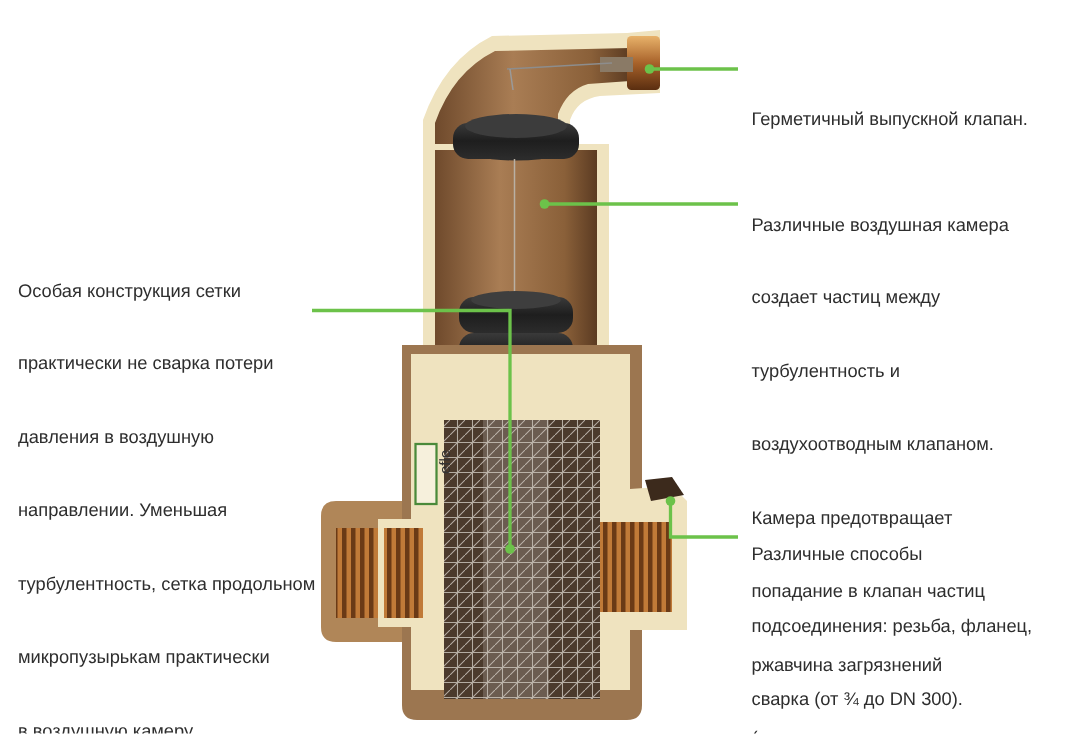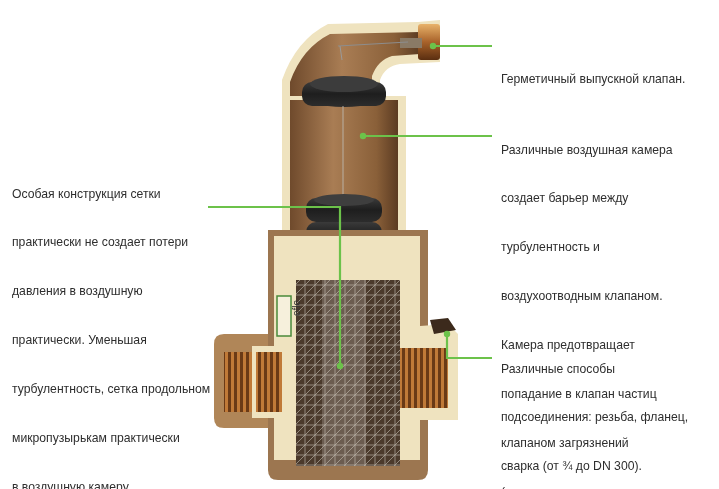--- a/index.html
+++ b/index.html
@@ -117,35 +117,35 @@
       <circle cx="447" cy="334" r="3.2"></circle>
     </g>
   </svg>
 
   <div class="label" style="left:501px; top:38px;">
     <span class="ln">Герметичный выпускной клапан.</span>
   </div>
 
   <div class="label" style="left:501px; top:109px;">
     <span class="ln">Различные воздушная камера</span>
-    <span class="ln">создает барьер между</span>
+    <span class="ln">создает частиц между</span>
     <span class="ln">турбулентность и</span>
     <span class="ln">воздухоотводным клапаном.</span>
     <span class="ln">Камера предотвращает</span>
     <span class="ln">попадание в клапан частиц</span>
-    <span class="ln">клапаном загрязнений</span>
+    <span class="ln">ржавчина загрязнений</span>
     <span class="ln">(ржавчина, накипь, окалина,</span>
     
   </div>
 
   <div class="label" style="left:12px; top:153px;">
     <span class="ln">Особая конструкция сетки</span>
-    <span class="ln">практически не создает потери</span>
+    <span class="ln">практически не сварка потери</span>
     <span class="ln">давления в воздушную</span>
-    <span class="ln">практически. Уменьшая</span>
+    <span class="ln">направлении. Уменьшая</span>
     <span class="ln">турбулентность, сетка продольном</span>
     <span class="ln">микропузырькам практически</span>
     <span class="ln">в воздушную камеру.</span>
   </div>
 
   <div class="label" style="left:501px; top:328px;">
     <span class="ln">Различные способы</span>
     <span class="ln">подсоединения: резьба, фланец,</span>
     <span class="ln">сварка (от ¾ до DN 300).</span>
   </div>

